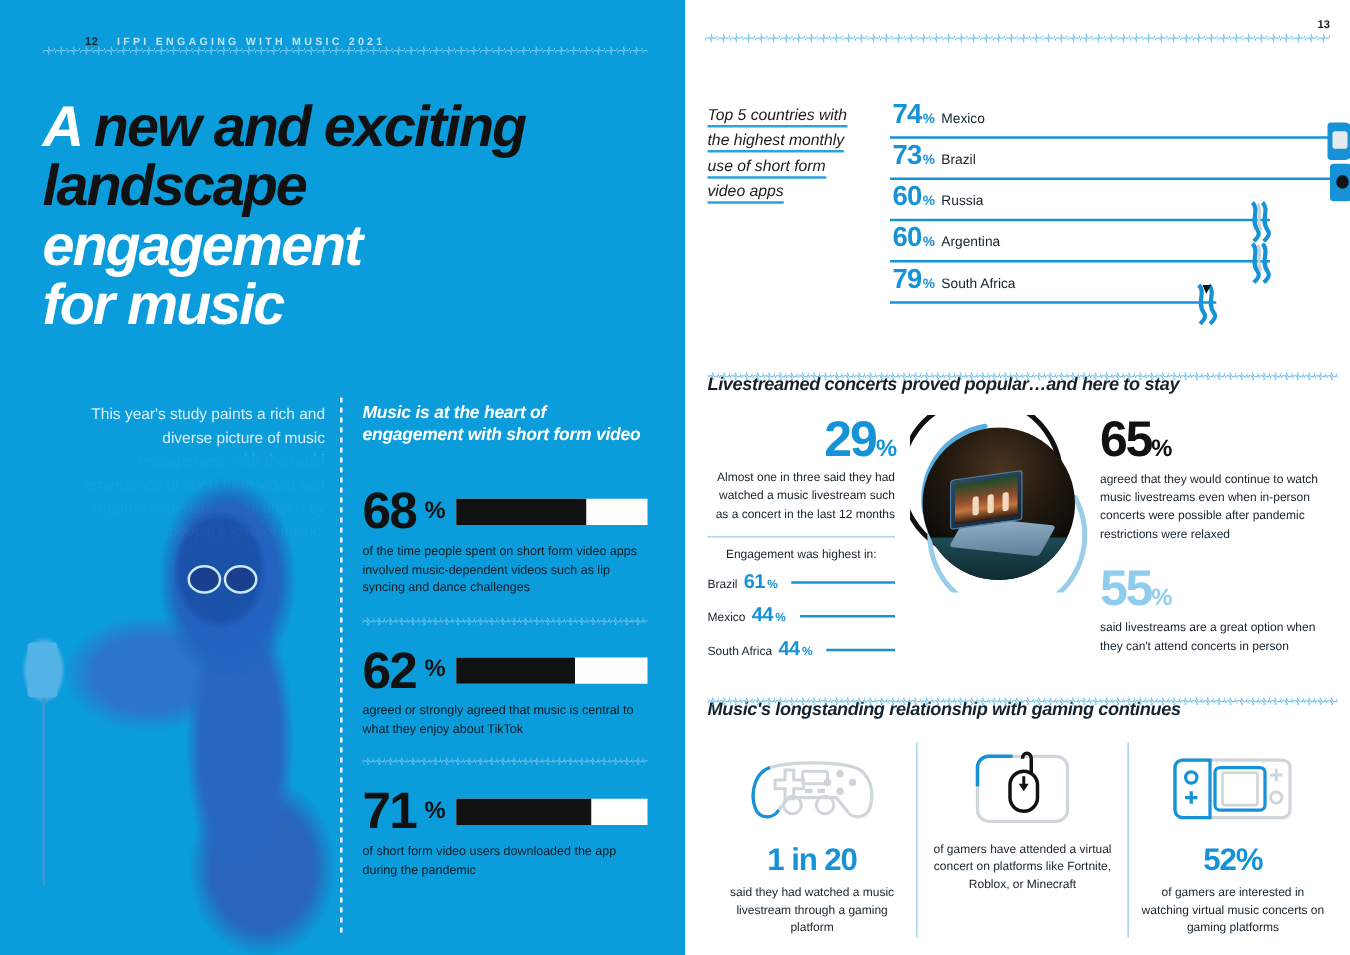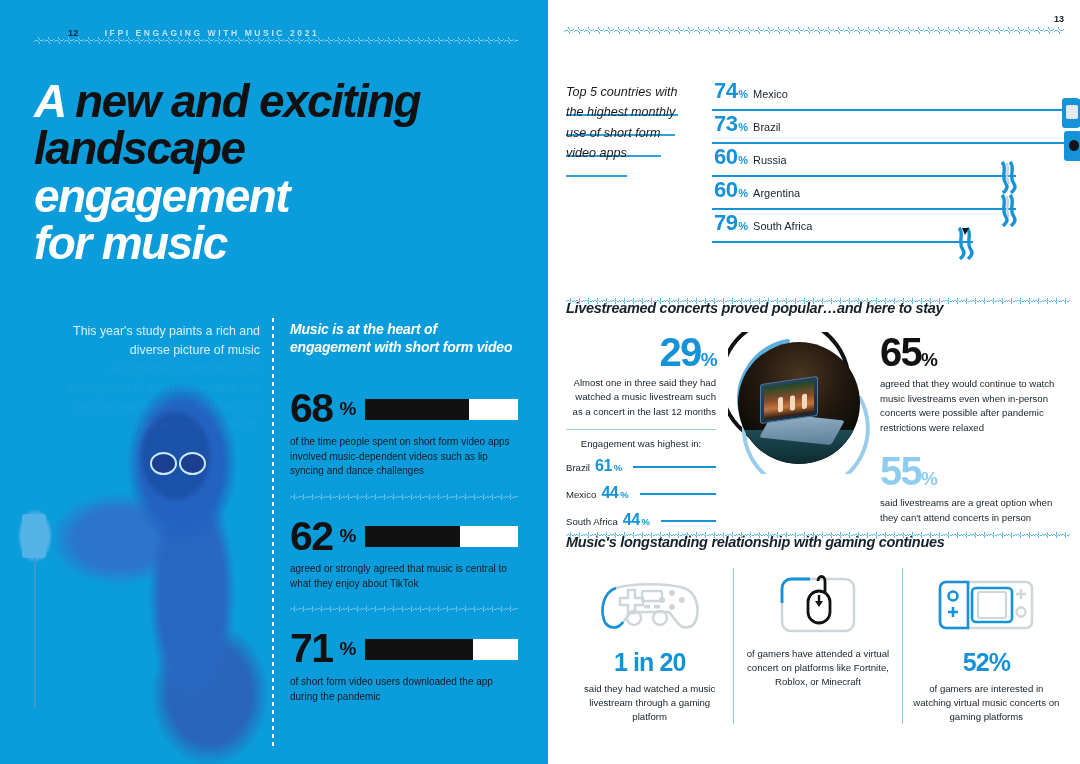--- a/index.html
+++ b/index.html
@@ -14,21 +14,21 @@
 
   
   .page-left {
     width: 548px; height: 764px;
     background: #0b9ddb;
     position: relative;
     overflow: hidden;
   }
   .hdr-left {
     position: absolute; top: 14px; left: 34px; right: 30px;
-    display: flex; align-items: center; gap: 26px;
+    display: flex; align-items: center; gap: 15px;
   }
   .pgnum-l {
     font-size: 9px; font-weight: bold; color: #0a2a3a;
     letter-spacing: .3px;
   }
   .hdr-title-l {
     font-size: 8.5px; color: #bfe4f7; letter-spacing: 2.6px; font-weight: 600;
   }
   .wave-rule {
     position: absolute; height: 7px; left: 0; right: 0; bottom: -10px;
@@ -141,21 +141,21 @@
   }
 
   
   .countries-wrap { position: absolute; top: 78px; left: 18px; right: 10px; }
   .countries-flex { display: flex; gap: 18px; }
   .countries-cap {
     width: 128px; flex: none; padding-top: 4px;
     font-size: 12.6px; font-style: italic; line-height: 1.62; color: #1b1b1b;
   }
   .countries-cap span {
-    display: inline; border-bottom: 2px solid #2aa3e0; padding-bottom: 15px;
+    display: inline; border-bottom: 2px solid #2aa3e0; padding-bottom: 1px;
   }
   .countries-list { flex: 1; position: relative; }
   .c-row { position: relative; height: 33px; }
   .c-label { display: flex; align-items: baseline; gap: 5px; padding-left: 2px; }
   .c-val { font-size: 22px; font-weight: bold; color: #1692d8; letter-spacing: -.6px; }
   .c-pct { font-size: 11px; font-weight: bold; color: #1692d8; margin-left: -4px; }
   .c-name { font-size: 11px; color: #16222b; font-weight: 500; }
   .c-line {
     position: absolute; left: 0; bottom: 0; height: 2.5px; background: #1692d8;
   }
@@ -233,21 +233,21 @@
   .arc { position: absolute; left: 8px; top: 0px; width: 142px; height: 142px; }
 
   .live-right { flex: 1; padding-left: 6px; }
   .lr-big { font-size: 40px; font-weight: bold; color: #111111; letter-spacing: -1.8px; line-height: 1; }
   .lr-big .p { font-size: 19px; }
   .lr-big.light { color: #8fcdee; }
   .lr-sub { font-size: 9.6px; line-height: 1.52; color: #16222b; margin-top: 5px; }
   .lr-gap { height: 16px; }
 
   
-  .game-wrap { position: absolute; top: 534px; left: 18px; right: 10px; }
+  .game-wrap { position: absolute; top: 560px; left: 18px; right: 10px; }
   .game-grid { display: flex; margin-top: 18px; }
   .game-card {
     flex: 1; text-align: center; padding: 0 10px; position: relative;
   }
   .game-card + .game-card { border-left: 1.5px solid #8ecae8; }
   .gc-icon { height: 74px; display: flex; align-items: center; justify-content: center; }
   .gc-val {
     font-size: 25px; font-weight: bold; color: #1692d8;
     letter-spacing: -.9px; margin-top: 6px;
   }

